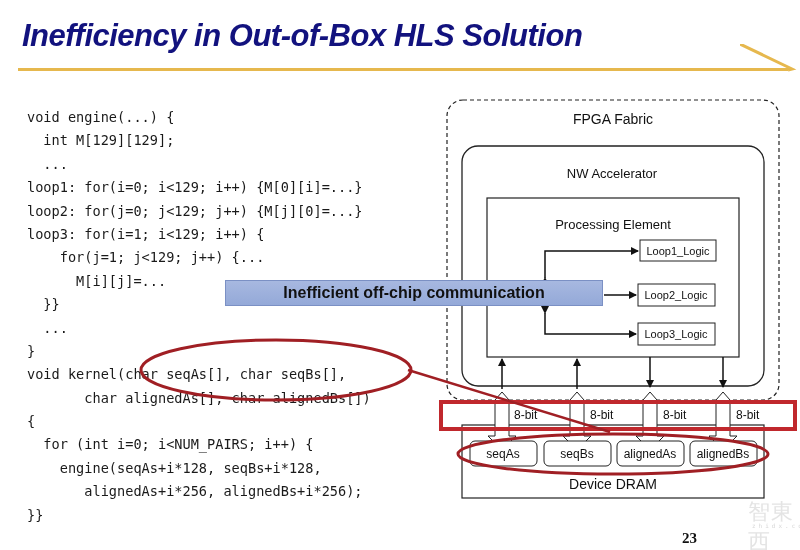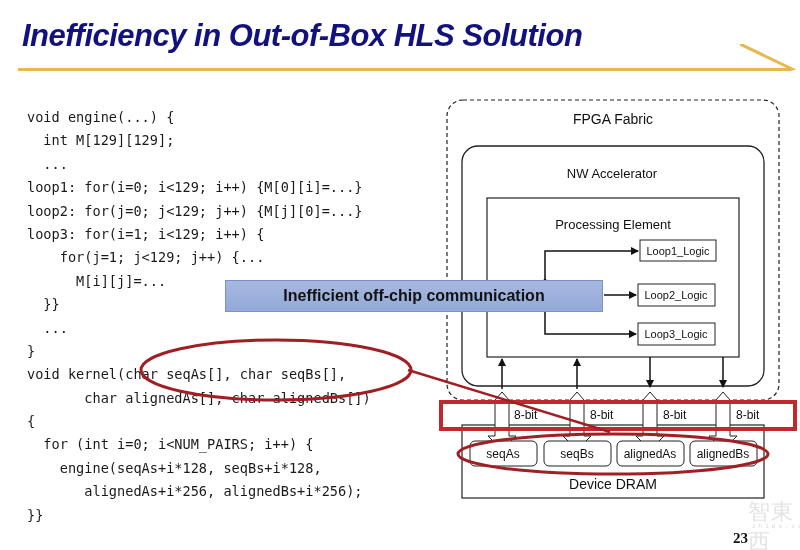--- a/index.html
+++ b/index.html
@@ -4,22 +4,22 @@
 <style>
   html, body { margin: 0; padding: 0; }
   body { width: 800px; height: 550px; position: relative; background: #ffffff; overflow: hidden; font-family: "Liberation Sans", sans-serif; }
   .title { position: absolute; left: 22px; top: 18px; font-family: "Liberation Sans", sans-serif; font-weight: bold; font-style: italic; font-size: 31px; color: #12127e; letter-spacing: -0.5px; white-space: nowrap; text-align: center; }
   .title-rule { position: absolute; left: 18px; top: 68px; width: 770px; height: 3px; background: #e6b84e; }
   .title-swoosh { position: absolute; left: 740px; top: 44px; }
   .code { position: absolute; left: 27px; top: 106px; font-family: "DejaVu Sans Mono", "Liberation Mono", monospace; font-size: 13.6px; line-height: 23.4px; color: #1a1a1a; white-space: pre; margin: 0; }
   .code .line { display: block; height: 23.4px; }
   svg.diagram { position: absolute; left: 0; top: 0; }
   .dlabel { font-family: "Liberation Sans", sans-serif; fill: #111; }
-  .banner { position: absolute; left: 225px; top: 280px; width: 378px; height: 32px; background: linear-gradient(#a7b8e0, #94a9d8); border: 1px solid #7b90c4; box-sizing: border-box; display: flex; align-items: center; justify-content: center; font-family: "Liberation Sans", sans-serif; font-weight: bold; font-size: 16px; color: #111; }
-  .page-num { position: absolute; left: 733px; top: 530px; font-family: "Liberation Serif", serif; font-weight: bold; font-size: 15px; color: #111; }
+  .banner { position: absolute; left: 225px; top: 280px; width: 378px; height: 26px; background: linear-gradient(#a7b8e0, #94a9d8); border: 1px solid #7b90c4; box-sizing: border-box; display: flex; align-items: center; justify-content: center; font-family: "Liberation Sans", sans-serif; font-weight: bold; font-size: 16px; color: #111; }
+  .page-num { position: absolute; left: 682px; top: 530px; font-family: "Liberation Serif", serif; font-weight: bold; font-size: 15px; color: #111; }
   .watermark { position: absolute; left: 748px; top: 497px; font-family: "DejaVu Sans", sans-serif; font-size: 22px; color: #e4e4e4; letter-spacing: 1px; }
   .watermark-sub { position: absolute; left: 752px; top: 522px; font-family: "DejaVu Sans Mono", monospace; font-size: 6px; color: #d8d8d8; letter-spacing: 3px; }
 </style>
 </head>
 <body>
 
 <div class="title">Inefficiency in Out-of-Box HLS Solution</div>
 <div class="title-rule"></div>
 <svg class="title-swoosh" width="60" height="30" viewBox="0 0 60 30">
   <path d="M0 0 L52 25 L48 26" stroke="#e6b84e" stroke-width="3" fill="none"></path>

